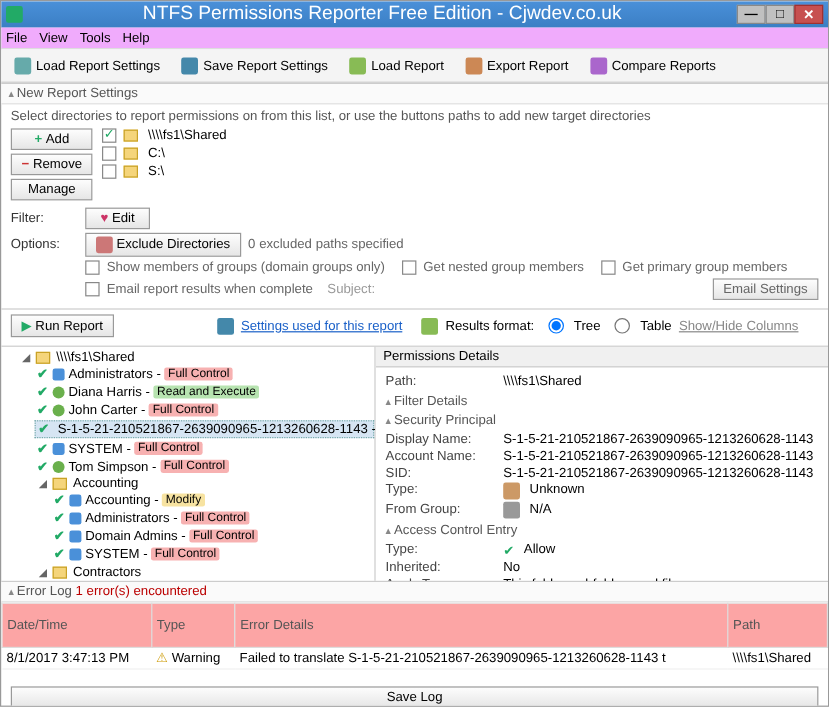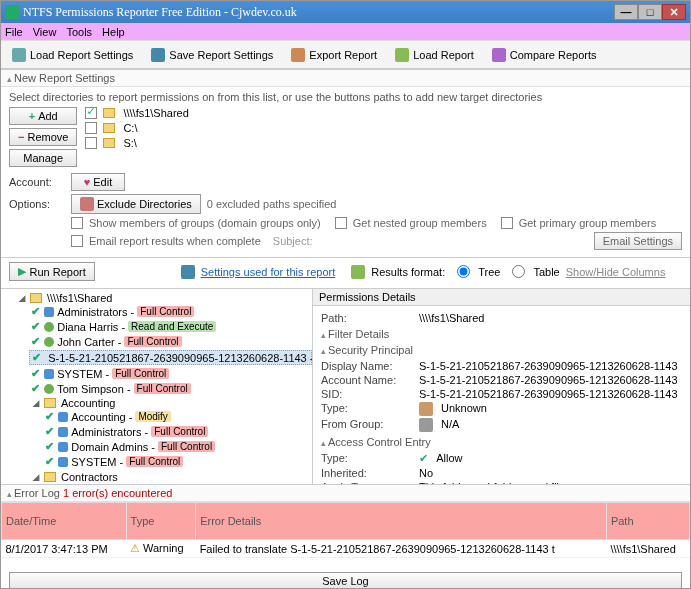--- a/index.html
+++ b/index.html
@@ -1,19 +1,19 @@
 <!DOCTYPE html>
 <html><head>
 <meta charset="utf-8">
 <style>
 * { box-sizing: border-box; margin: 0; padding: 0; font-family: "Segoe UI", Tahoma, sans-serif; font-size: 11px; }
 body { background: #fff; width: 691px; height: 589px; overflow: hidden; position: relative; border: 1px solid #999; }
 
 .titlebar { height: 22px; background: linear-gradient(#4a90d9, #3b7fc4); color: #fff; display: flex; align-items: center; padding: 0 4px; }
-.titlebar .title { flex: 1; text-align: left; font-size: 12px; font-family: Liberation Serif, serif; }
+.titlebar .title { flex: 1; text-align: center; font-size: 16px; }
 .titlebar .win-btns { display: flex; gap: 0; }
 .titlebar .win-btn { width: 24px; height: 16px; display: flex; align-items: center; justify-content: center; font-weight: bold; cursor: pointer; background: #c0c0c0; border: 1px solid #888; color:#000; }
 .titlebar .win-btn.close { background: #c75050; color: #fff; border-color:#a03030;}
 .titlebar .app-icon { width: 14px; height: 14px; background: #2a6; margin-right: 4px; border-radius:2px;}
 
 .menubar { height: 18px; background: #f0abfc; display: flex; align-items: center; padding: 0 4px; gap: 10px; border-bottom: 1px solid #ddd;}
 .menubar span { cursor: pointer; }
 
 .toolbar { height: 28px; background: #f4f4f4; display: flex; align-items: center; padding: 2px 6px; gap: 8px; border-bottom: 1px solid #ccc;}
 .tb-btn { display: flex; align-items: center; gap: 4px; padding: 2px 4px; cursor: pointer; border: 1px solid transparent; }
@@ -89,26 +89,26 @@
 <div class="toolbar">
   <div class="tb-btn">
       <span class="sm-icon" style="background:#6aa"></span>
       <span>Load Report Settings</span>
     </div>
   <div class="tb-btn">
       <span class="sm-icon" style="background:#48a"></span>
       <span>Save Report Settings</span>
     </div>
   <div class="tb-btn">
+      <span class="sm-icon" style="background:#8b5"></span>
+      <span>Load Report</span>
+    </div>
+  <div class="tb-btn">
       <span class="sm-icon" style="background:#c85"></span>
       <span>Export Report</span>
-    </div>
-  <div class="tb-btn">
-      <span class="sm-icon" style="background:#8b5"></span>
-      <span>Load Report</span>
     </div>
   <div class="tb-btn">
       <span class="sm-icon" style="background:#a6c"></span>
       <span>Compare Reports</span>
     </div>
 </div>
 
 <div class="section">
   <div class="collapser">New Report Settings</div>
   <div class="body-area">
@@ -141,21 +141,21 @@
           </div>
           <div class="row">
             <span class="chk "></span>
             <span class="folder-icon"></span>
             <span>S:\</span>
           </div>
         </div>
     </div>
 
     <div class="row" style="margin-top:6px;">
-      <span class="lbl">Account:</span>
+      <span class="lbl">Filter:</span>
       <div class="btn">
           <span style="color:#c36">♥</span>
           <span>Edit</span>
         </div>
     </div>
 
     <div class="row">
       <span class="lbl">Options:</span>
       <div class="btn">
           <span class="sm-icon" style="background:#c77"></span>

